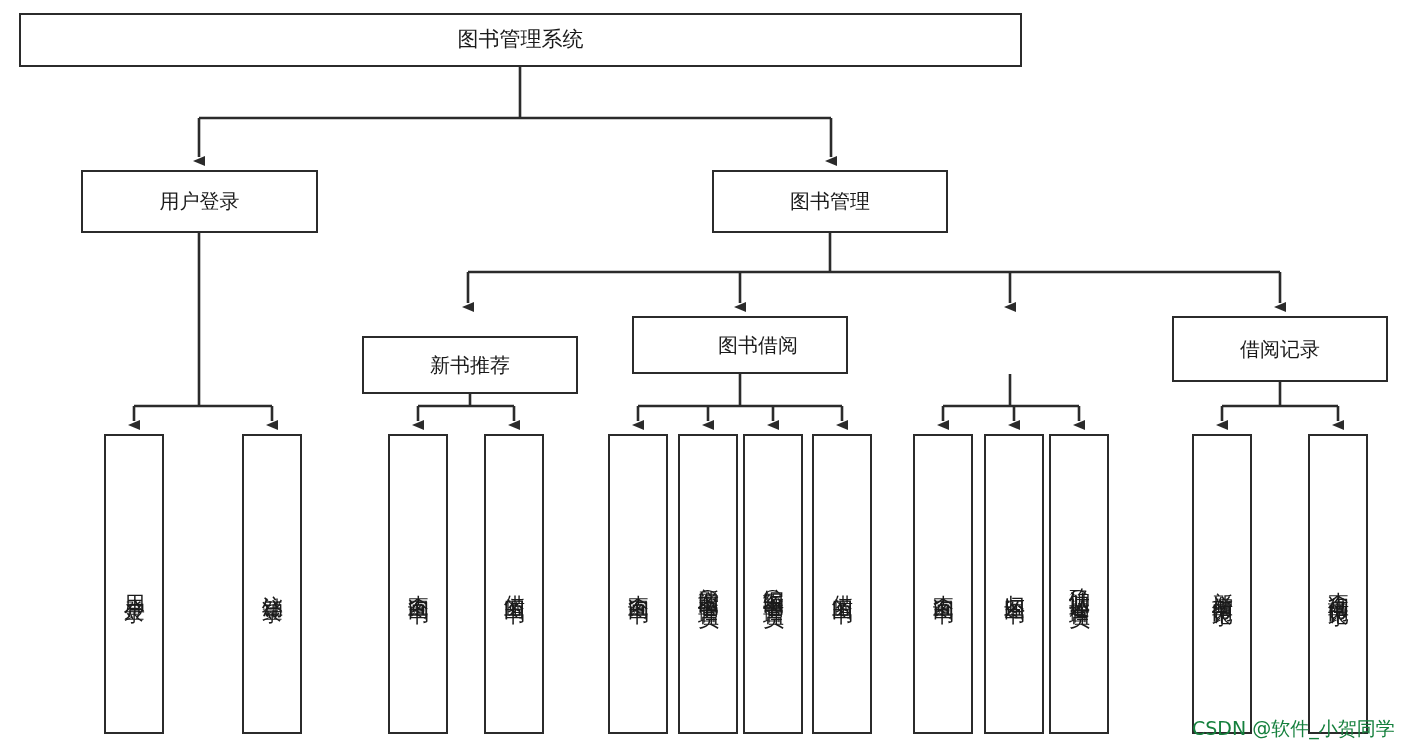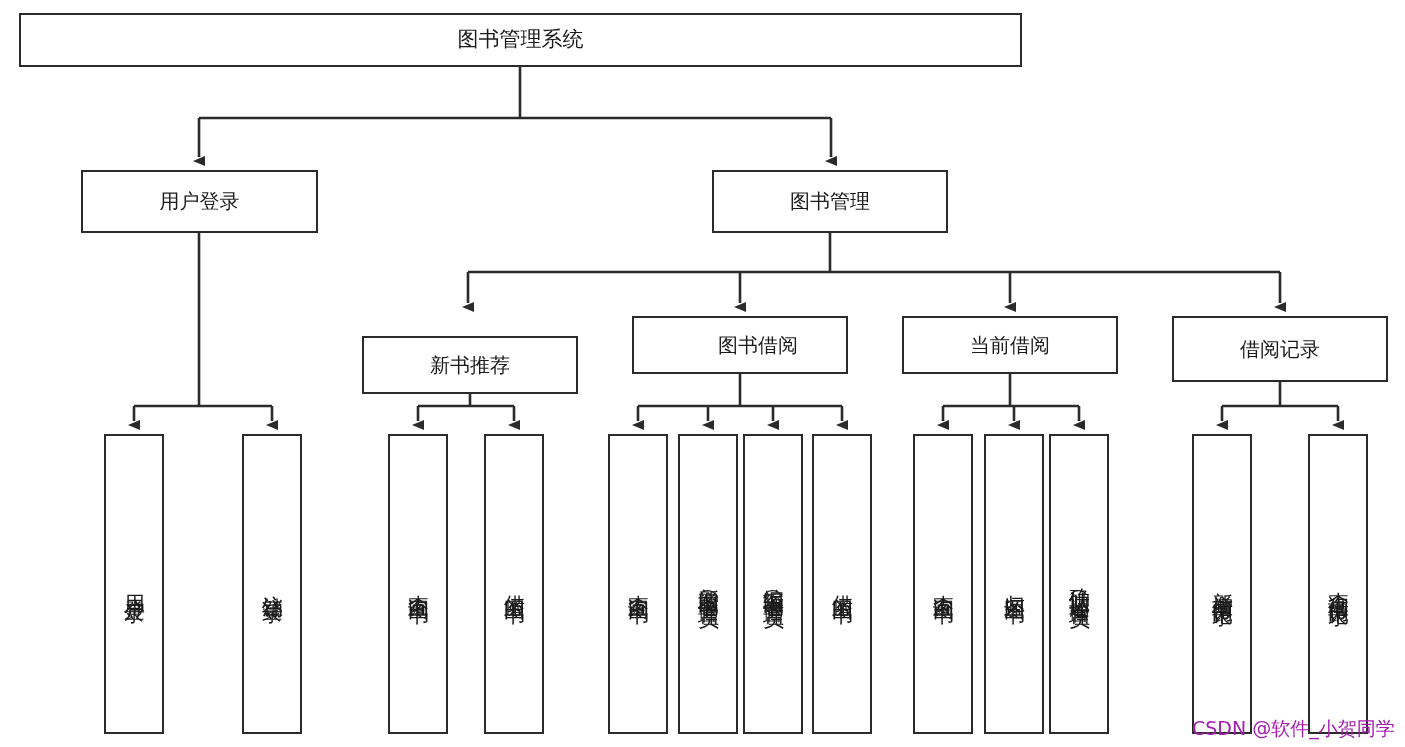--- a/index.html
+++ b/index.html
@@ -47,21 +47,21 @@
   .level-3 .node-label   { font-size: 20px; }
   .leaf .node-label {
     writing-mode: vertical-rl;
     text-orientation: upright;
     font-size: 21px;
     letter-spacing: 3px;
     line-height: 1;
   }
   .watermark {
     position: absolute;
-    color: #a21caf;
+    color: #15803d;
     font-size: 19px;
     white-space: nowrap;
     z-index: 5;
     font-family: "DejaVu Sans", "Liberation Sans", sans-serif;
   }
 </style>
 </head>
 <body>
 
 <div id="canvas">
@@ -138,23 +138,20 @@
   <div class="node level-2" style="left:712px; top:170px; width:236px; height:63px;justify-content:center;">
     <span class="node-label">图书管理</span>
   </div>
 
   <div class="node level-3" style="left:362px; top:316px; width:216px; height:58px;margin-top:20px;">
     <span class="node-label">新书推荐</span>
   </div>
   <div class="node level-3" style="left:632px; top:316px; width:216px; height:58px;padding-left:36px;">
     <span class="node-label">图书借阅</span>
   </div>
-  <div class="node level-3" style="left:902px; top:316px; width:216px; height:58px;">
-    <span class="node-label">当前借阅</span>
-  </div>
   <div class="node level-3" style="left:1172px; top:316px; width:216px; height:66px;">
     <span class="node-label">借阅记录</span>
   </div>
 
   <div class="node leaf" style="left:104px; top:434px; width:60px; height:300px;">
     <span class="node-label">用户登录</span>
   </div>
   <div class="node leaf" style="left:242px; top:434px; width:60px; height:300px;">
     <span class="node-label">注销登录</span>
   </div>

